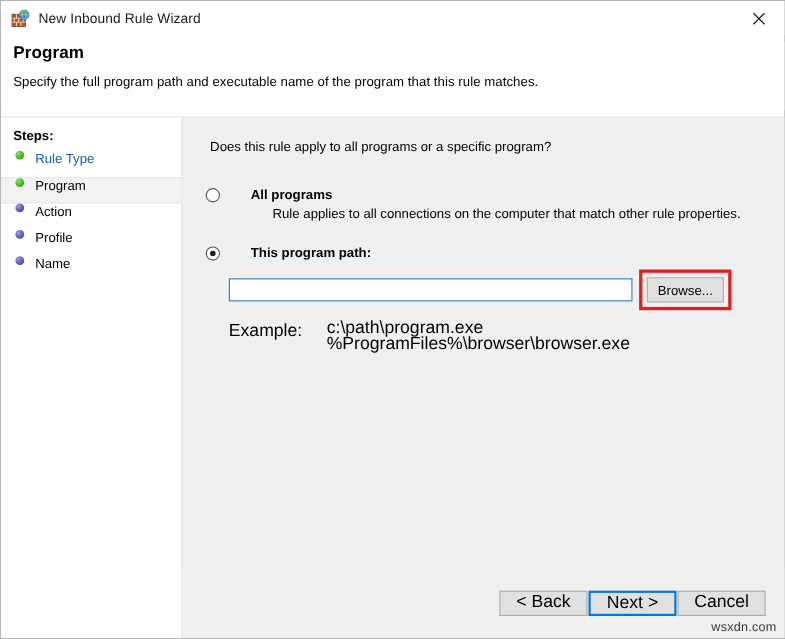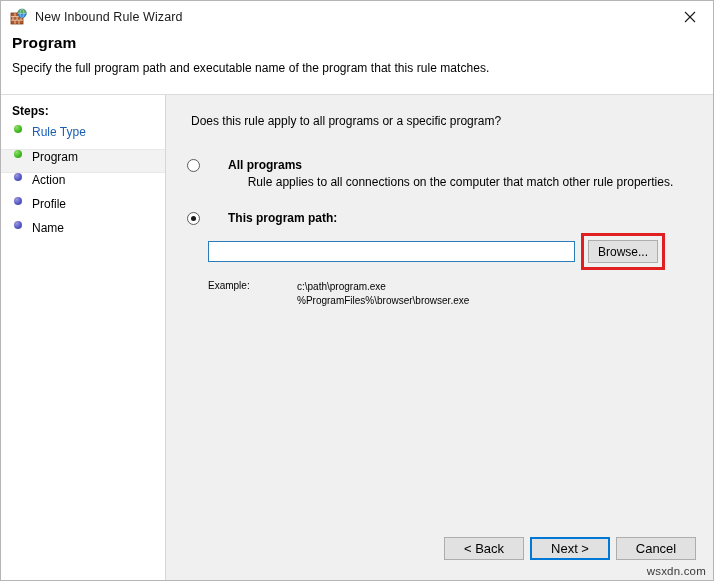--- a/index.html
+++ b/index.html
@@ -18,20 +18,21 @@
 
   
   #window {
     position: absolute;
     left: 0; top: 0;
     width: 714px; height: 581px;
     background: #ffffff;
     border: 1px solid #b5b5b5;
     display: flex;
     flex-direction: column;
+    gap: 6px;
   }
 
   
   #titlebar {
     height: 31px;
     min-height: 31px;
     background: #ffffff;
     display: flex;
     align-items: center;
     position: relative;
@@ -224,21 +225,21 @@
     font-size: 12px;
     color: #000000;
     cursor: pointer;
     line-height: 21px;
   }
 
   
   #example-block {
     margin: 10px 0 0 21px;
     display: flex;
-    font-size: 10px;
+    font-size: 16px;
     color: #000000;
   }
   #example-label { width: 89px; flex: 0 0 auto; }
   .example-line { white-space: nowrap; line-height: 14px; }
 
   
   #footer {
     height: 64px;
     min-height: 64px;
     background: #f0f0f0;
@@ -247,23 +248,23 @@
     justify-content: flex-end;
     padding-right: 17px;
     position: relative;
   }
   .footer-btn {
     width: 80px;
     height: 23px;
     background: #e1e1e1;
     border: 1px solid #adadad;
     font-family: "Liberation Sans", sans-serif;
-    font-size: 13px;
-    color: #000000;
-    margin-left: 6px;
+    font-size: 16px;
+    color: #000000;
+    margin-left: 1px;
     cursor: pointer;
   }
   .footer-btn.default {
     border: 2px solid #0078d7;
     background: #e1e1e1;
   }
 
   
   #watermark {
     position: absolute;

